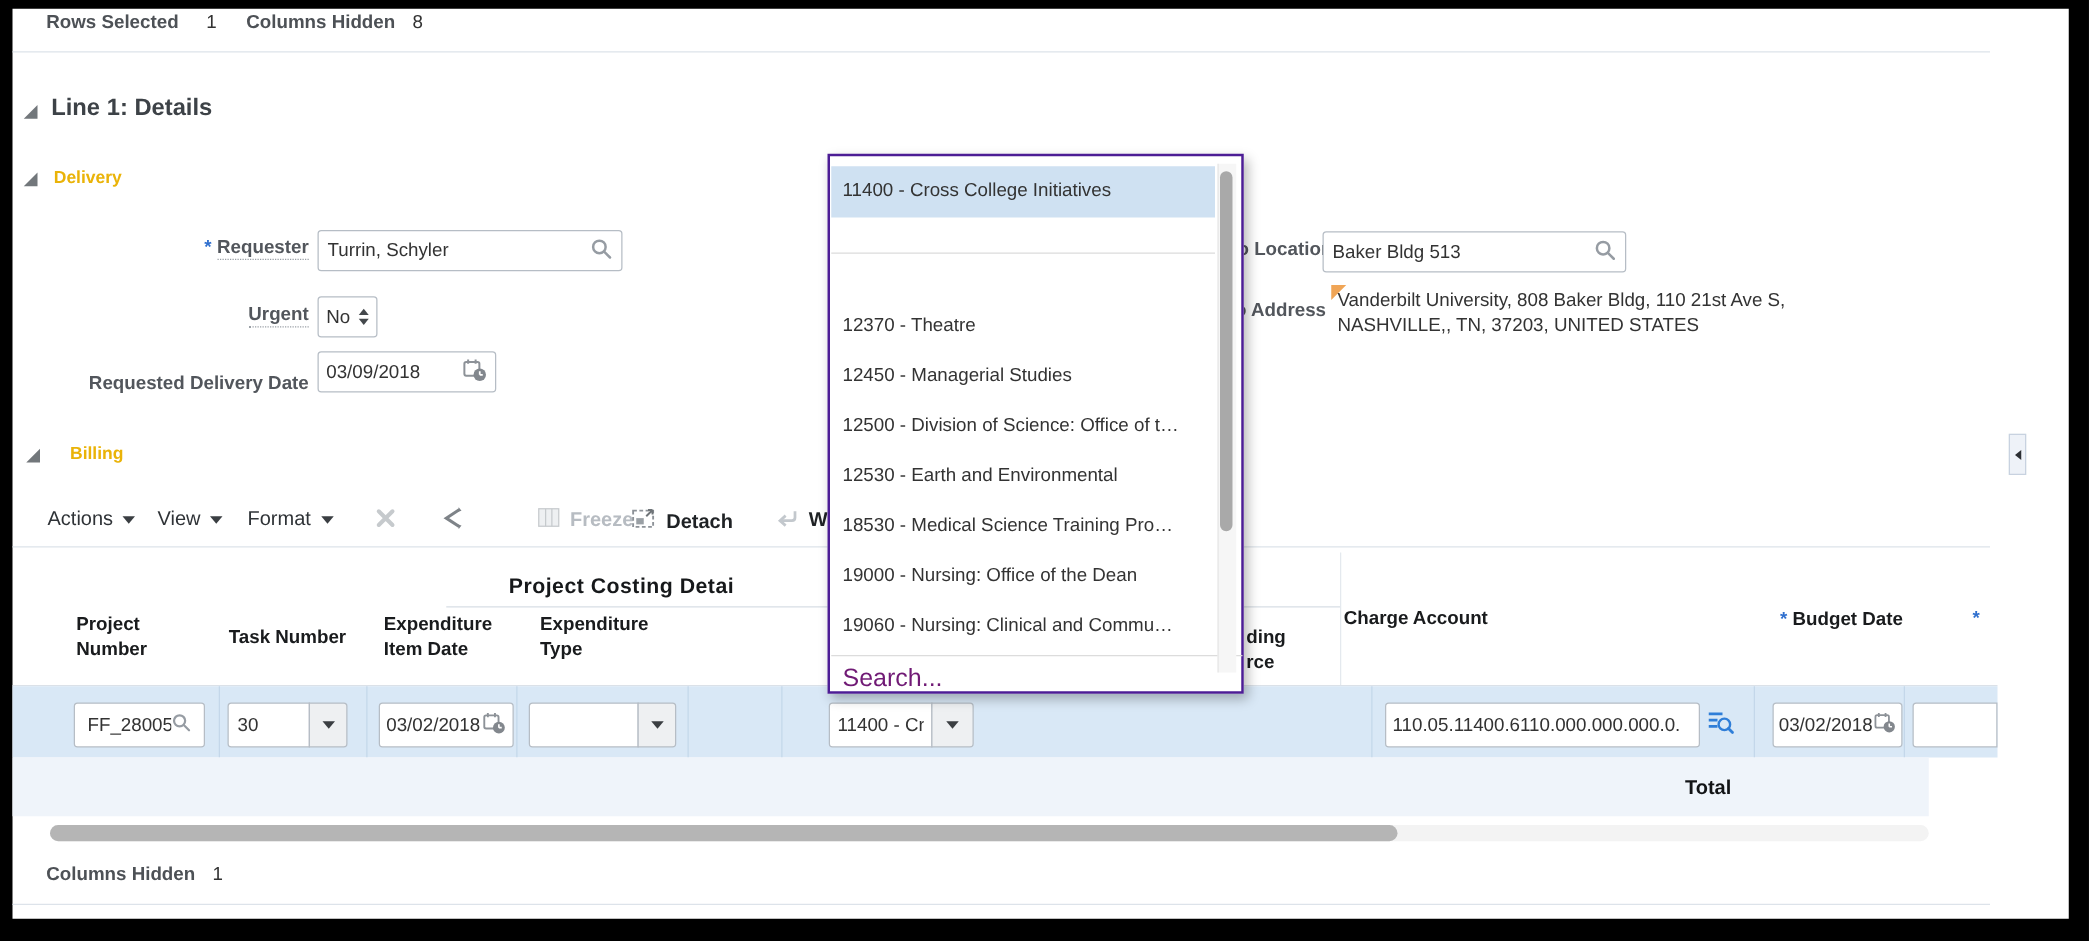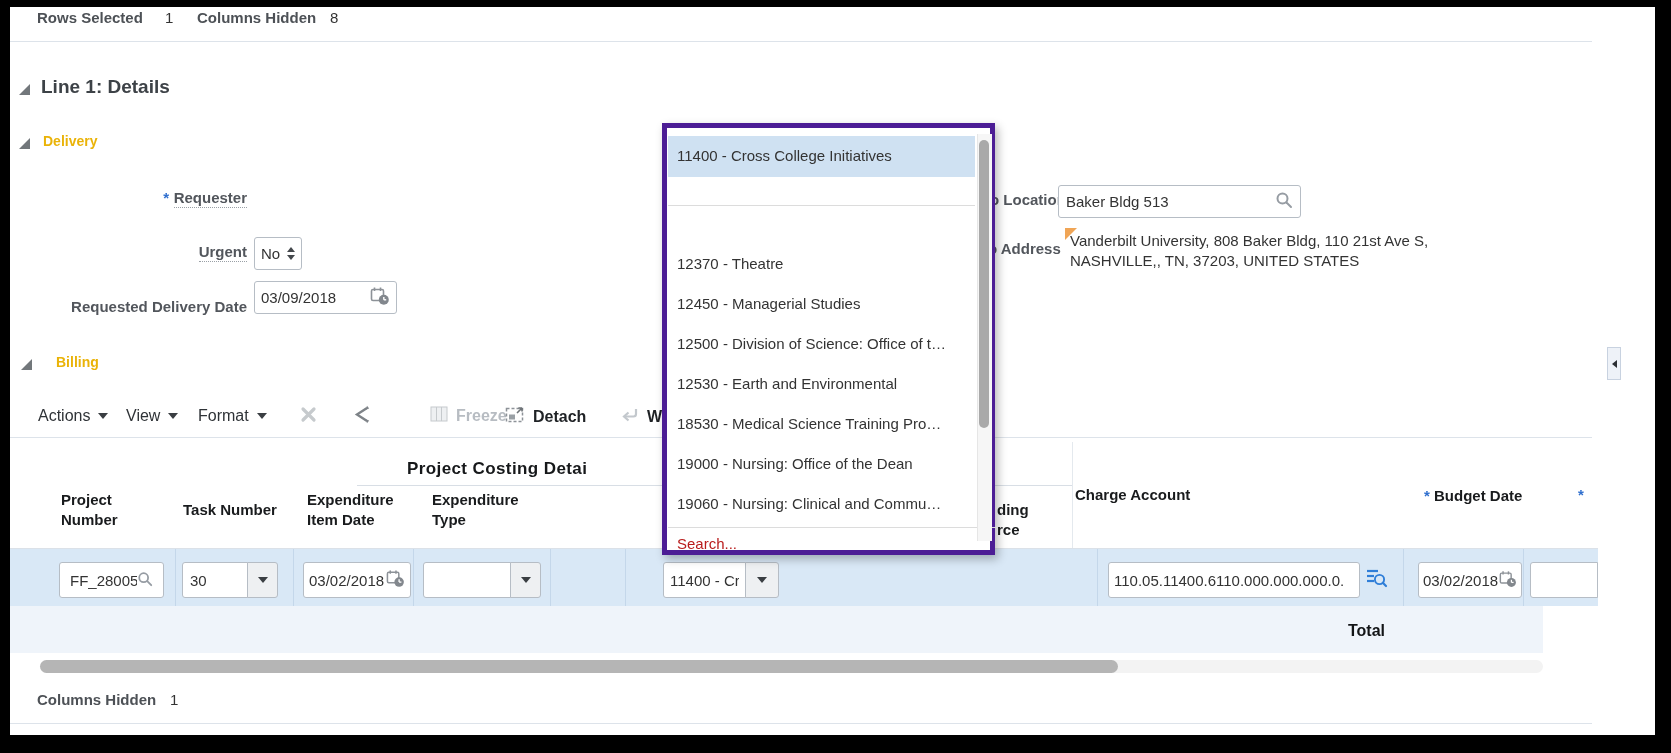--- a/index.html
+++ b/index.html
@@ -21,27 +21,27 @@
          display:flex;align-items:center;justify-content:space-between;
          font-size:15px;color:#333;box-sizing:border-box;padding:0 7px;}
   .ftext{white-space:nowrap;overflow:hidden;}
   .menu{position:absolute;display:flex;align-items:center;gap:8px;font-size:16px;color:#2f3337;}
   .caret{width:0;height:0;border-top:6px solid #3a3e42;border-left:5px solid transparent;border-right:5px solid transparent;}
   .tbtxt{font-size:15px;font-weight:bold;}
   .colhead{position:absolute;font-size:15px;font-weight:bold;color:#191b1d;line-height:20px;white-space:nowrap;}
   .combo-btn{position:absolute;box-sizing:border-box;background:#eef0f2;border:1px solid #b6bdc5;
              border-radius:0 3px 3px 0;display:flex;align-items:center;justify-content:center;}
   .dd{position:absolute;left:662px;top:123px;width:333px;height:432px;background:#fff;
-      border:5px solid #4c1d95;box-shadow:3px 4px 9px rgba(0,0,0,.28);z-index:30;box-sizing:border-box;}
+      border:2px solid #4c1d95;box-shadow:3px 4px 9px rgba(0,0,0,.28);z-index:30;box-sizing:border-box;}
   .dd-item{position:absolute;left:10px;font-size:15px;color:#333;white-space:nowrap;}
   .spin{display:flex;flex-direction:column;gap:3px;align-items:center;}
   .spin .up{width:0;height:0;border-bottom:5px solid #44484c;border-left:4px solid transparent;border-right:4px solid transparent;}
   .spin .dn{width:0;height:0;border-top:5px solid #44484c;border-left:4px solid transparent;border-right:4px solid transparent;}
   .flag{width:0;height:0;border-top:12px solid #f0a556;border-right:12px solid transparent;}
-  .link{color:#b91c1c;font-size:15px;}
+  .link{color:#701a75;font-size:20px;}
 </style>
 </head>
 <body>
 
 <div class="canvas">
   <div class="page"></div>
 
   <span class="abs statlabel" style="left:37px;top:9px;">Rows Selected</span>
   <span class="abs statval" style="left:165px;top:9px;">1</span>
   <span class="abs statlabel" style="left:197px;top:9px;">Columns Hidden</span>
@@ -50,20 +50,27 @@
 
   <div class="abs tri" style="left:19px;top:84px;"></div>
   <span class="abs heading1" style="left:41px;top:76px;">Line 1: Details</span>
 
   <div class="abs tri" style="left:19px;top:138px;"></div>
   <span class="abs heading2" style="left:43px;top:133px;">Delivery</span>
 
   <div class="abs" style="left:60px;top:189px;width:187px;text-align:right;white-space:nowrap;">
     <span class="req">*</span>
     <span class="flabel dotted">Requester</span>
+  </div>
+  <div class="field" style="left:254px;top:184px;width:244px;height:33px;">
+    <span class="ftext">Turrin, Schyler</span>
+    <span><svg width="18" height="18" viewBox="0 0 18 18">
+          <circle cx="7.5" cy="7.5" r="5" fill="none" stroke="#969ca3" stroke-width="2"></circle>
+          <line x1="11.5" y1="11.5" x2="16" y2="16" stroke="#969ca3" stroke-width="2" stroke-linecap="round"></line>
+        </svg></span>
   </div>
 
   <div class="abs" style="left:60px;top:243px;width:187px;text-align:right;">
     <span class="flabel dotted">Urgent</span>
   </div>
   <div class="field" style="left:254px;top:237px;width:48px;height:33px;padding:0 6px;">
     <span class="ftext">No</span>
     <span class="spin">
         <span class="up"></span>
         <span class="dn"></span>

